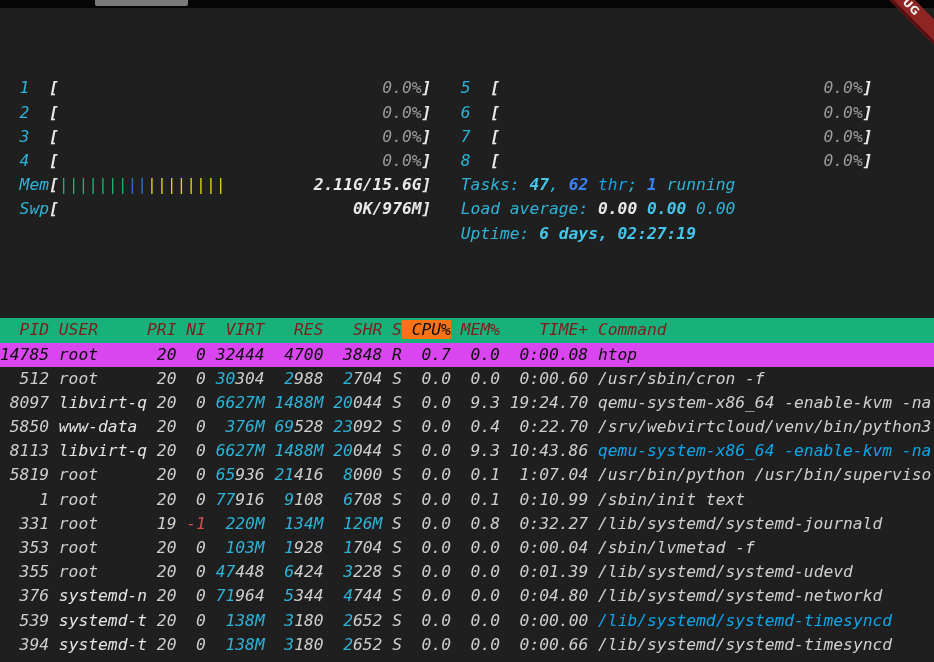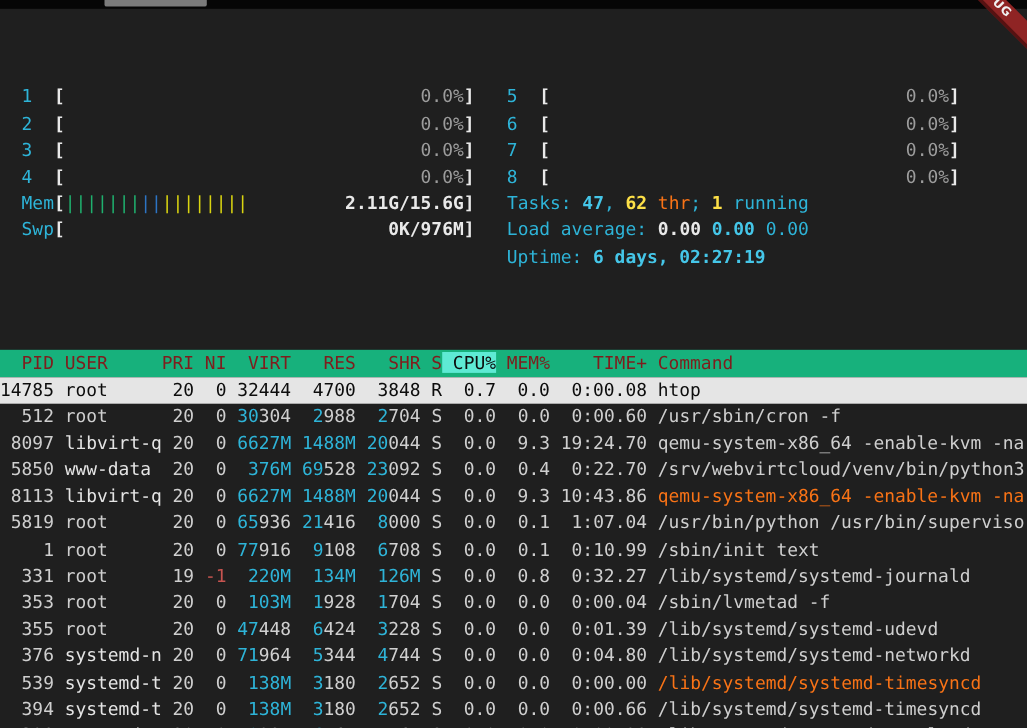--- a/index.html
+++ b/index.html
@@ -8,37 +8,37 @@
     background:#1f1f1f;
     font-family:"DejaVu Sans Mono", monospace;
   }
   .topstrip{position:absolute;top:0;left:0;width:934px;height:8px;background:#060606;z-index:3;}
   .handle{position:absolute;top:0;left:95px;width:93px;height:6px;background:#7b7b7b;border-radius:0 0 2px 2px;}
   .term{
     position:absolute;top:8px;left:0;width:934px;bottom:0;
     font-size:16.3px;line-height:24.2px;padding-top:20px;
     white-space:pre;overflow:hidden;color:#cfcfcf;
   }
-  .line{height:24.2px;}
+  .line{height:24.2px;font-style:italic;}
   .fg{color:#cfcfcf}
   .cyan{color:#2eb4d8}
   .bcyan{color:#45c6e8;font-weight:bold}
   .white{color:#e9e9e9;font-weight:bold}
   .gray{color:#9c9c9c}
-  .green{color:#f97316}
-  .bgreen{color:#fde047;font-weight:bold}
+  .green{color:#0ea5e9}
+  .bgreen{color:#3b82f6;font-weight:bold}
   .dim{color:#e5e5e5}
   .red{color:#c75450}
   .barg{color:#1fb06e}
   .barb{color:#2d74c4}
   .bary{color:#d9d411}
   .thead{background:#17b17c}
   .thead span{color:#7f1d1d}
-  .thead .hsort{background:#5eead4;color:#0c0c0c}
-  .sel{background:#e5e5e5}
+  .thead .hsort{background:#f97316;color:#0c0c0c}
+  .sel{background:#d946ef}
   .sel span{color:#0c0c0c;font-weight:normal}
   .ribbon-box{position:absolute;top:0;right:0;width:56px;height:56px;overflow:hidden;z-index:4;}
   .ribbon{
     position:absolute;top:4px;right:-26px;width:76px;height:15px;
     background:#8f2424;border-bottom:3px solid #561212;
     transform:rotate(45deg);
     display:flex;align-items:center;justify-content:center;
     padding-right:14px;
     color:#f0f0f0;font-weight:bold;font-size:11px;
     font-family:"DejaVu Sans", sans-serif;letter-spacing:.5px;

